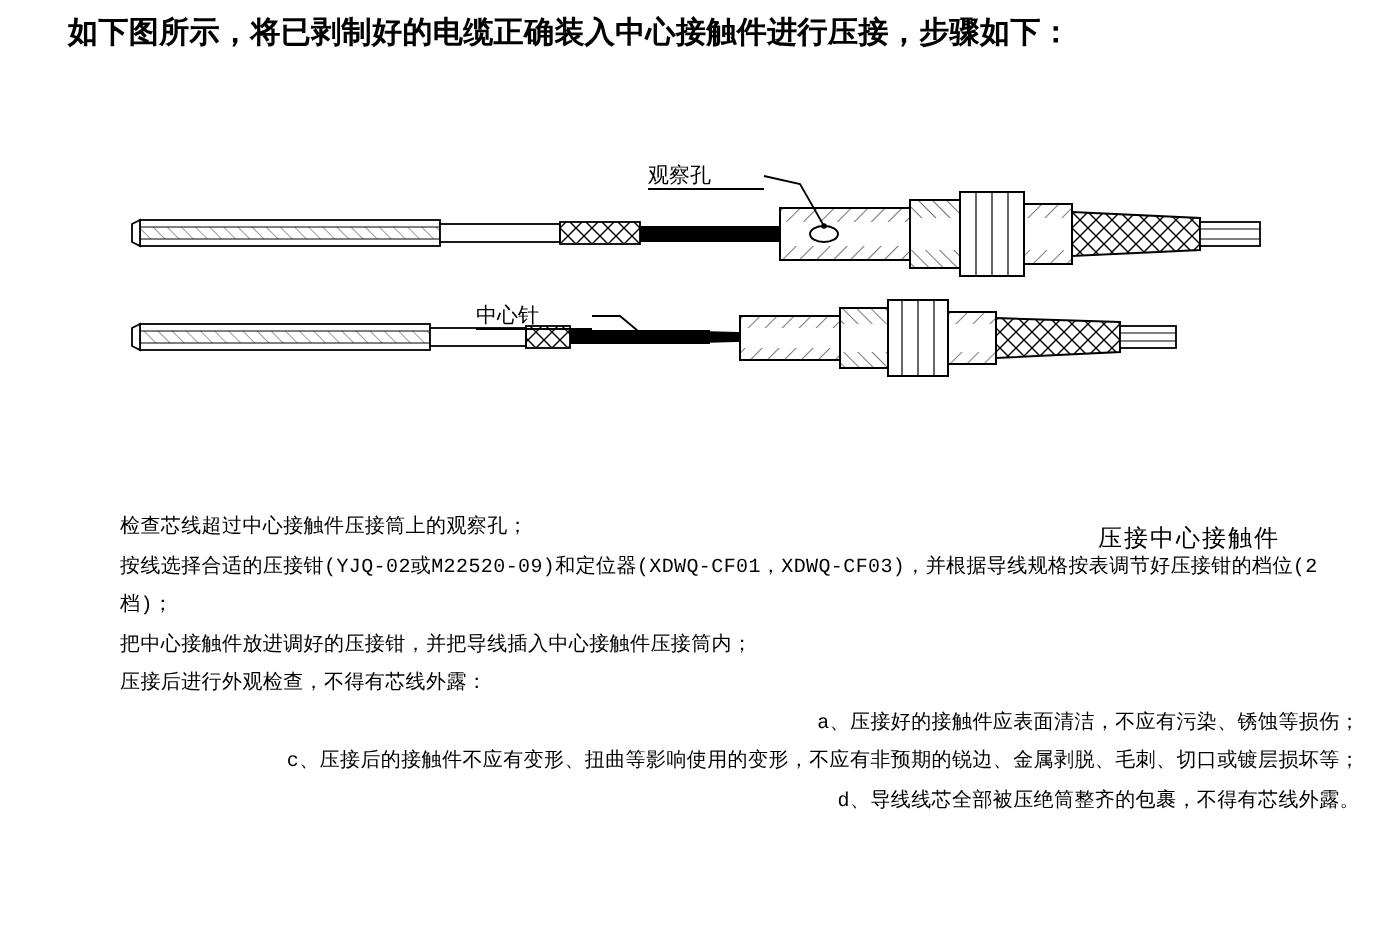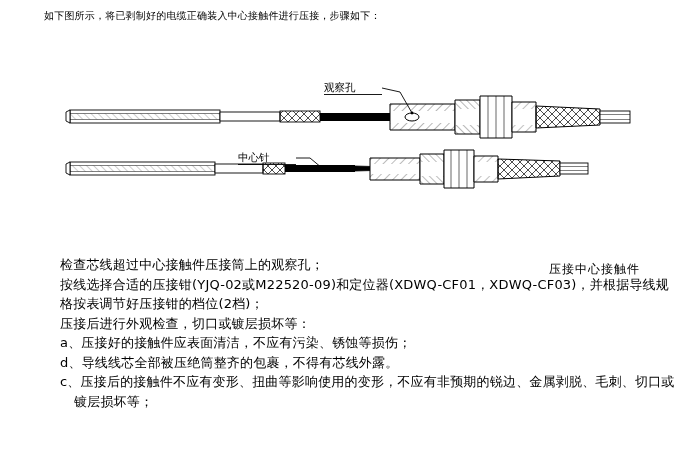--- a/index.html
+++ b/index.html
@@ -15,26 +15,27 @@
     position: relative;
     overflow: hidden;
   }
   .page {
     position: relative;
     width: 700px;
     height: 472px;
   }
   .intro {
     position: absolute;
-    left: 44px;
+    left: 34px;
     top: 8px;
-    font-size: 10px;
+    font-size: 15px;
     line-height: 16px;
     letter-spacing: 0.2px;
     white-space: nowrap;
+    font-weight: bold;
   }
   .figure {
     position: absolute;
     left: 60px;
     top: 62px;
     width: 580px;
     height: 150px;
     text-decoration: underline;
   }
   .fig-caption {
@@ -44,34 +45,36 @@
     width: 580px;
     text-align: right;
     font-size: 12px;
     letter-spacing: 1px;
   }
   .body-text {
     position: absolute;
     left: 60px;
     top: 255px;
     width: 620px;
-    font-size: 13px;
+    font-size: 10px;
     line-height: 19.5px;
     letter-spacing: 0.2px;
+    font-family: Liberation Mono, monospace;
   }
   .body-text p {
     margin: 0 0 0 0;
   }
   .body-text p.indent {
     text-indent: 0;
   }
   .body-text p.item {
     padding-left: 14px;
     text-indent: -14px;
     padding-right: 0;
+    text-align: right;
   }
   .label-text {
     font-size: 10.5px;
     fill: #000000;
     font-family: "DejaVu Sans", "Liberation Sans", sans-serif;
   }
 </style>
 </head>
 <body>
 
@@ -192,19 +195,20 @@
         <line x1="178" y1="102.5" x2="236" y2="102.5" stroke="#000" stroke-width="0.9"></line>
       </g>
     </svg>
 
     <div class="fig-caption">压接中心接触件</div>
   </div>
 
   <div class="body-text">
     <p class="indent">检查芯线超过中心接触件压接筒上的观察孔；</p>
     <p class="indent">按线选择合适的压接钳(YJQ-02或M22520-09)和定位器(XDWQ-CF01，XDWQ-CF03)，并根据导线规格按表调节好压接钳的档位(2档)；</p>
-    <p class="indent">压接后进行外观检查，切口或镀层损坏等：</p>
+    <p class="indent">把中心接触件放进调好的压接钳，并把导线插入中心接触件压接筒内；</p>
+    <p class="indent">压接后进行外观检查，不得有芯线外露：</p>
     <p class="item">a、压接好的接触件应表面清洁，不应有污染、锈蚀等损伤；</p>
+    <p class="item">c、压接后的接触件不应有变形、扭曲等影响使用的变形，不应有非预期的锐边、金属剥脱、毛刺、切口或镀层损坏等；</p>
     <p class="item">d、导线线芯全部被压绝筒整齐的包裹，不得有芯线外露。</p>
-    <p class="item">c、压接后的接触件不应有变形、扭曲等影响使用的变形，不应有非预期的锐边、金属剥脱、毛刺、切口或镀层损坏等；</p>
   </div>
 
 </div>
 
 </body></html>

